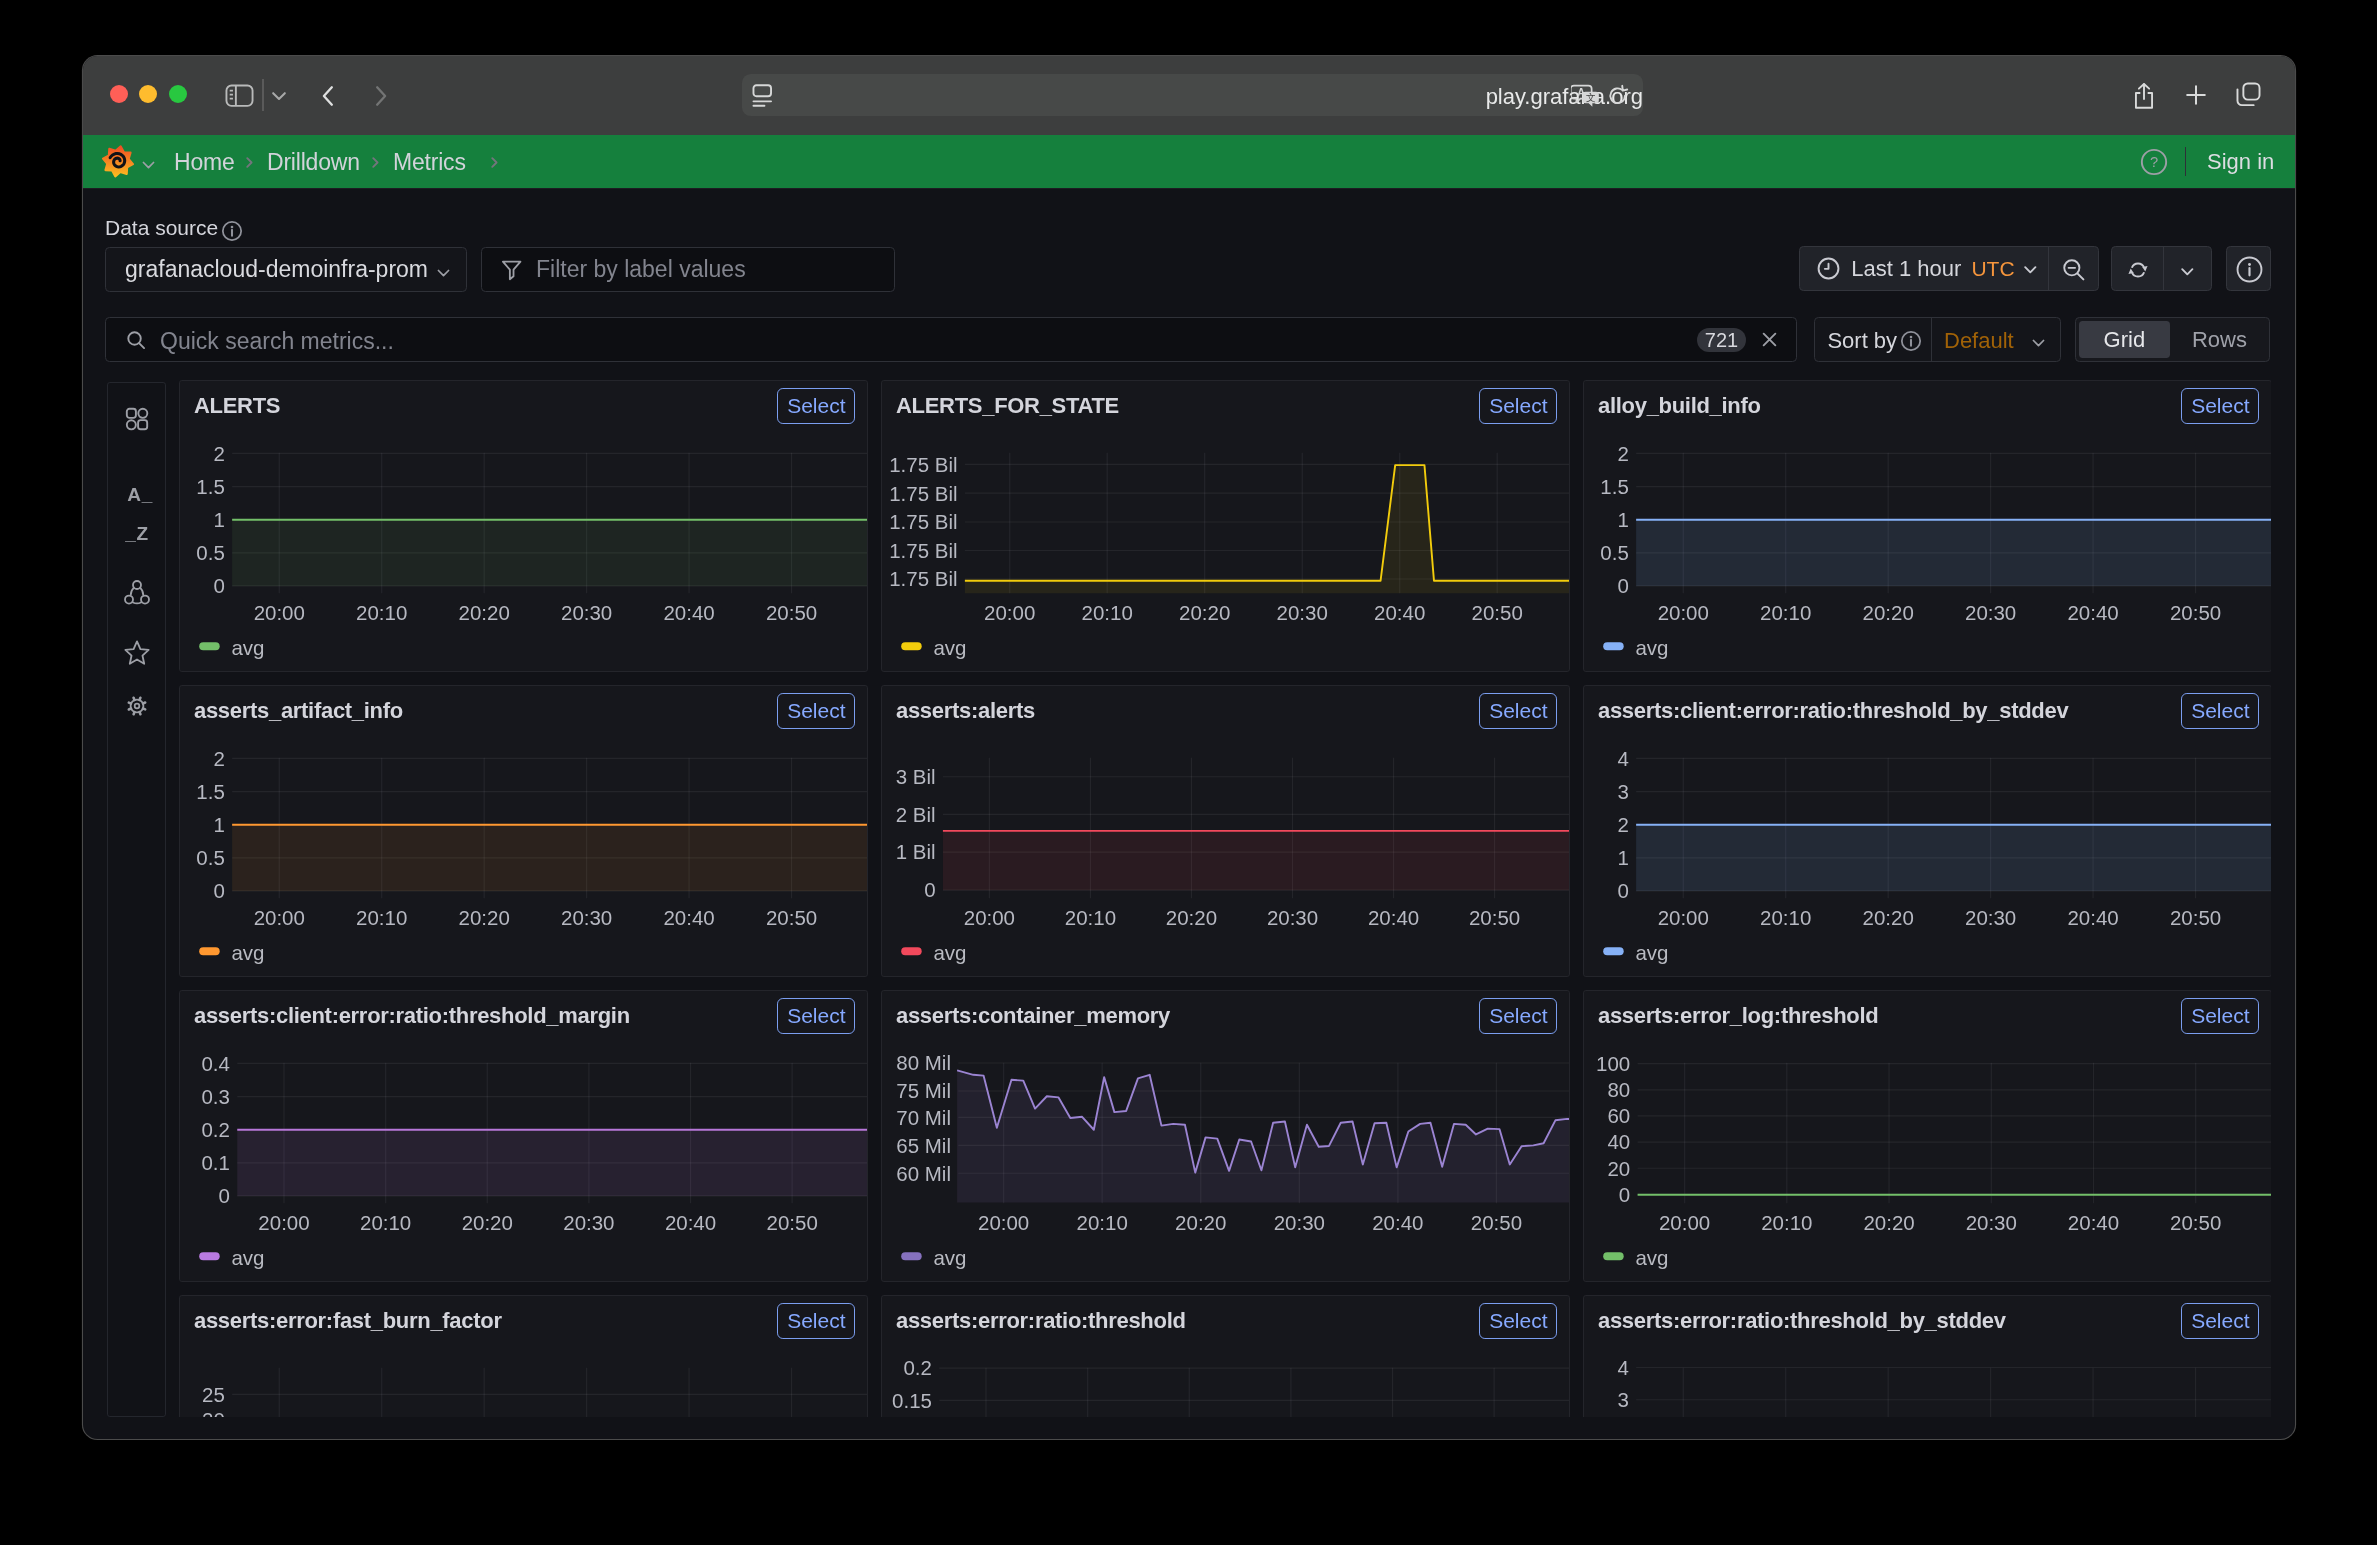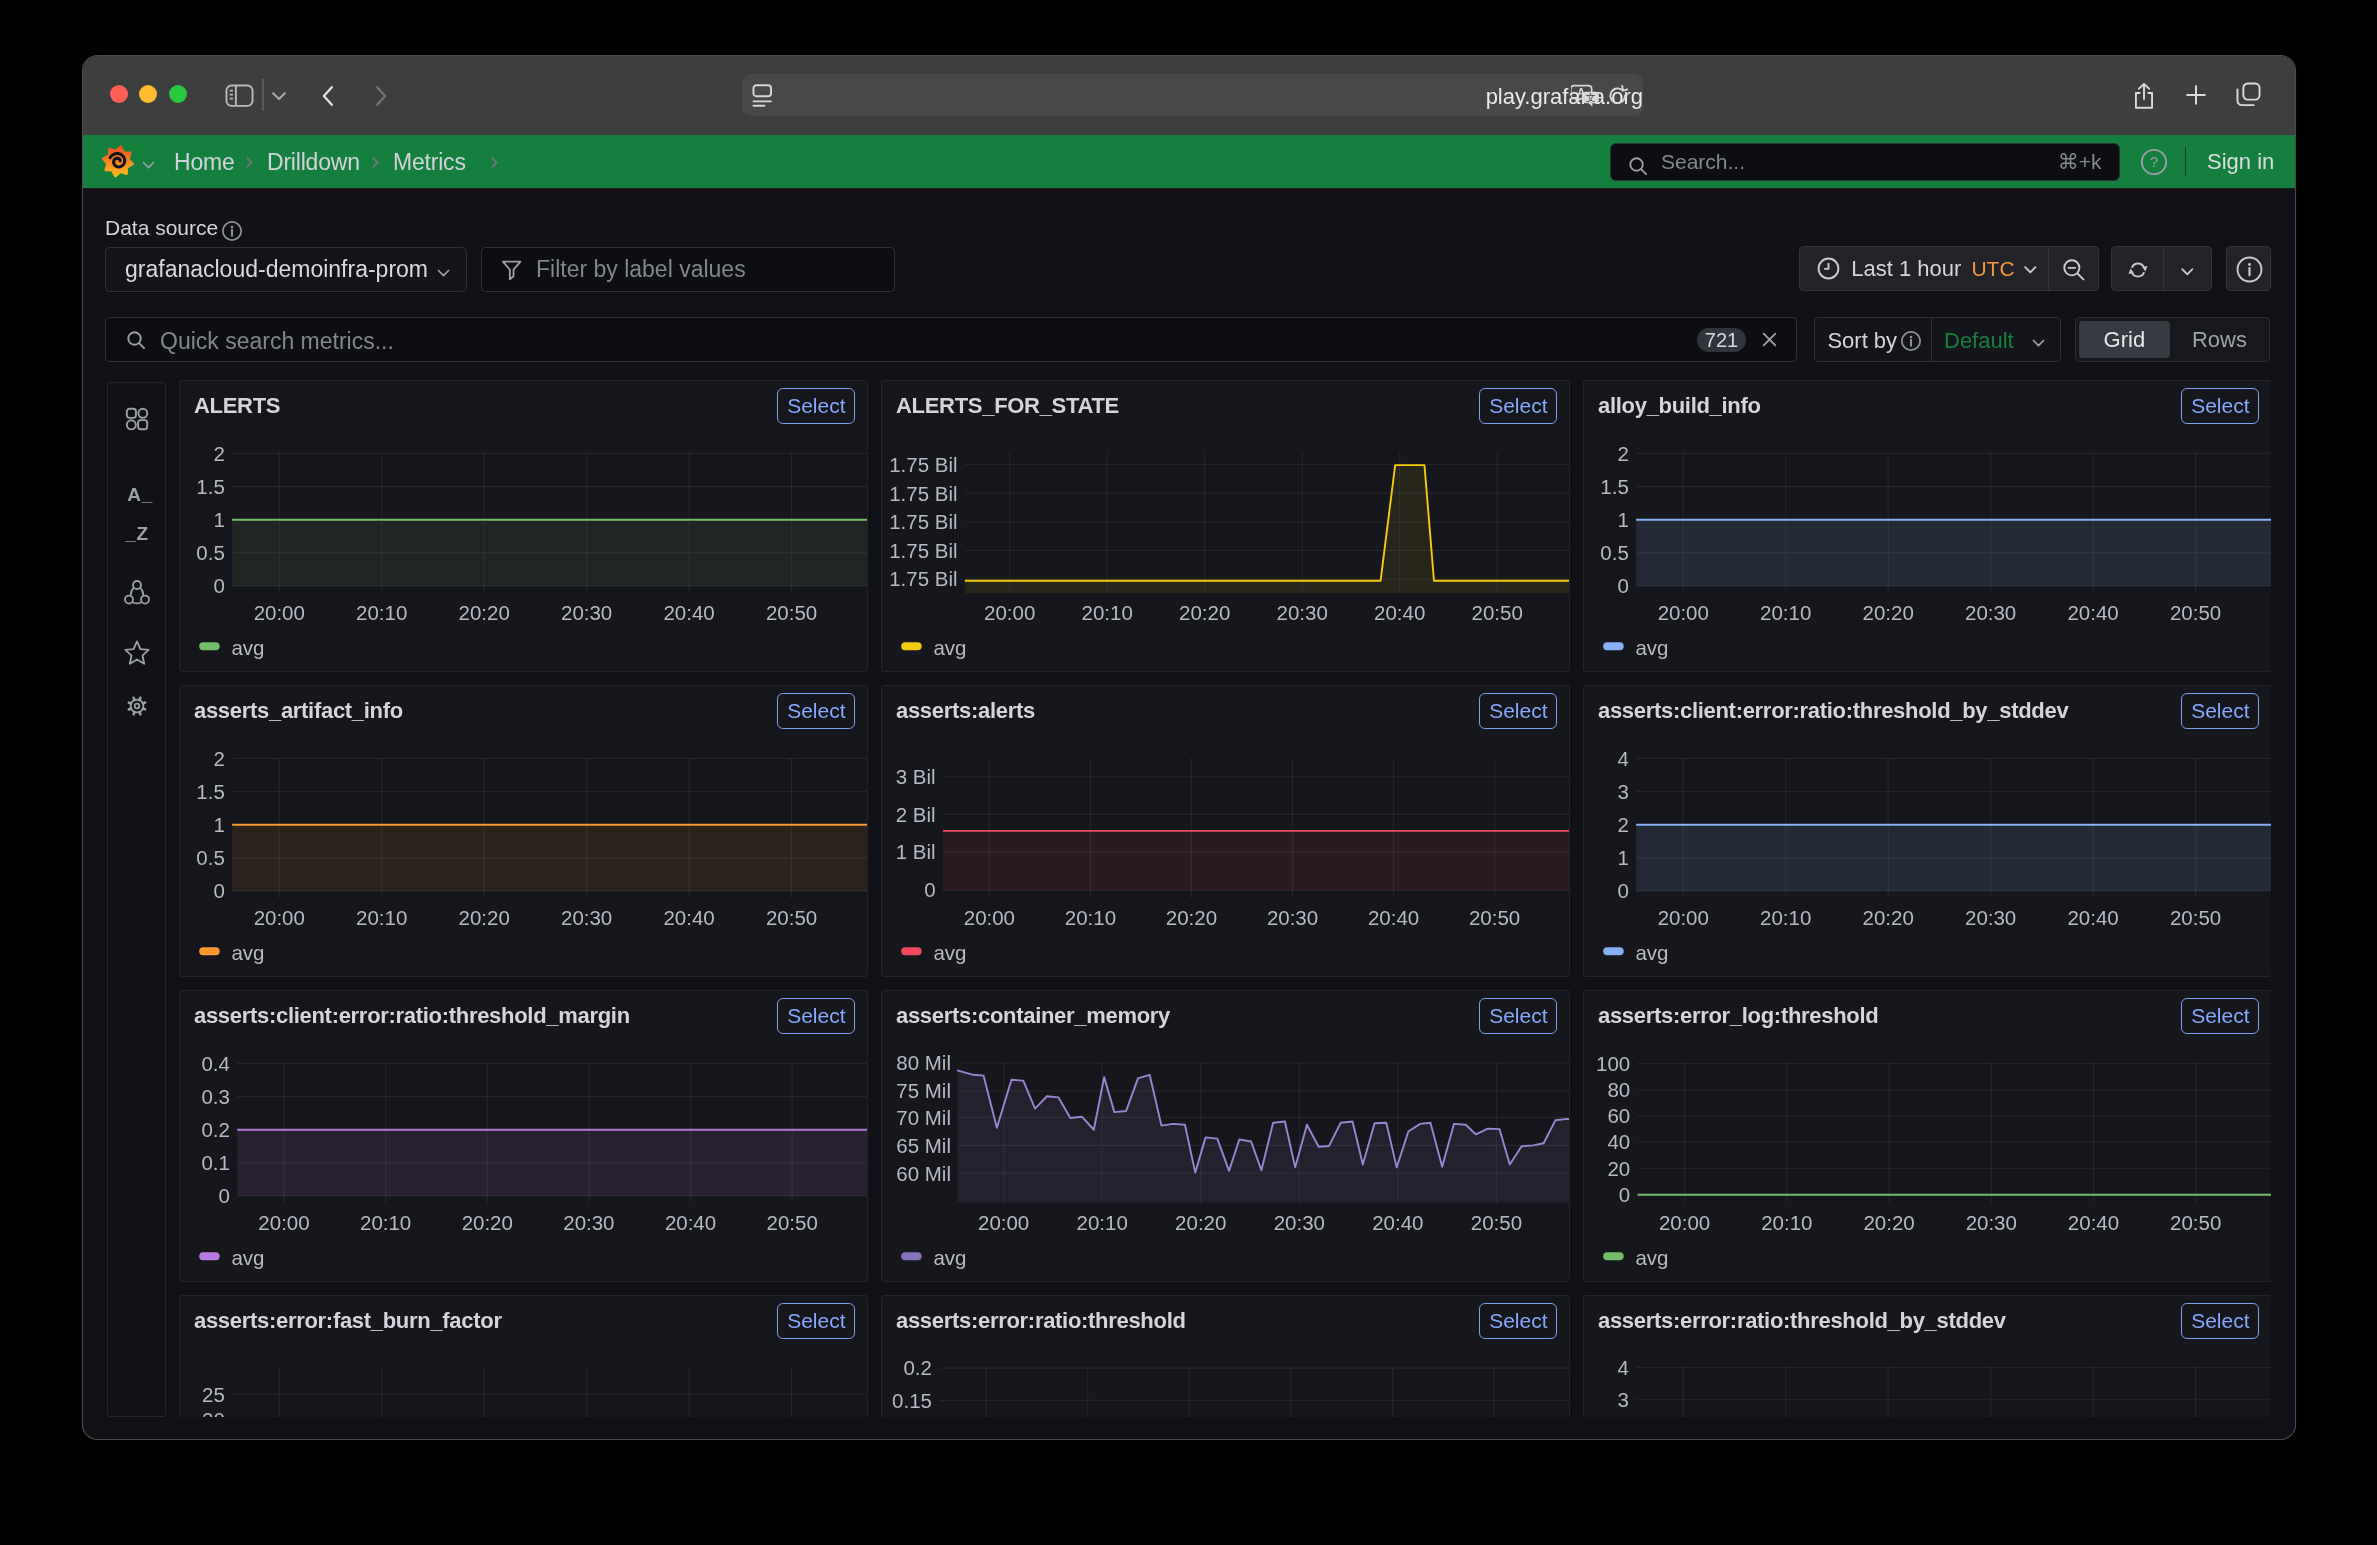--- a/index.html
+++ b/index.html
@@ -107,28 +107,20 @@
           <path d="M3 3 L9 9 L3 15" fill="none" stroke="#73757d" stroke-width="2.6" stroke-linecap="round" stroke-linejoin="round"></path>
         </svg></div>
     <div class="crumb" style="left:184px;">Drilldown</div>
     <div class="mic" style="left:288px; top:21px;"><svg class="" width="8.8" height="13" viewBox="0 0 12 18">
           <path d="M3 3 L9 9 L3 15" fill="none" stroke="#73757d" stroke-width="2.6" stroke-linecap="round" stroke-linejoin="round"></path>
         </svg></div>
     <div class="crumb" style="left:310px;">Metrics</div>
     <div class="mic" style="left:407px; top:21px;"><svg class="" width="8.8" height="13" viewBox="0 0 12 18">
           <path d="M3 3 L9 9 L3 15" fill="none" stroke="#73757d" stroke-width="2.6" stroke-linecap="round" stroke-linejoin="round"></path>
         </svg></div>
-    <div class="searchbox">
-        <span style="position:absolute;left:16px;top:8px;"><svg class="" width="22" height="22" viewBox="0 0 30 30">
-            <circle cx="13" cy="13" r="8.5" fill="none" stroke="#9d9fa6" stroke-width="2.6"></circle>
-            <line x1="19.5" y1="19.5" x2="26" y2="26" stroke="#9d9fa6" stroke-width="2.6" stroke-linecap="round"></line>
-          </svg></span>
-      <span style="position:absolute;left:50px;">Search...</span>
-      <span style="position:absolute;right:17.6px;color:#85878f;">⌘+k</span>
-      </div>
     <div class="mic" style="left:2057px; top:13px;"><svg class="" width="28" height="28" viewBox="0 0 38 38">
           <circle cx="19" cy="19" r="16.5" fill="none" stroke="#9d9fa6" stroke-width="2.6"></circle>
           <text x="19" y="26" font-family="Liberation Sans" font-size="20" fill="#9d9fa6" text-anchor="middle">?</text>
         </svg></div>
     <div class="mic" style="left:2102px; top:12.4px; width:1.1px; height:29px; background:#2e3038;"></div>
     <div class="signin">Sign in</div>
   </div>
 
   <div class="glabel">Data source</div>
   <div class="mic" style="left:138px; top:164px;"><svg class="" width="22" height="22" viewBox="0 0 30 30">
@@ -198,21 +190,21 @@
         </svg></span>
   </div>
   <div class="gbtn" style="left:1731px; top:261px; width:247px; height:45px; white-space:nowrap;">
     <span style="position:absolute; left:12.4px; top:9.5px; font-size:22px; font-weight:500; color:#d5d6dc;">Sort by</span>
     <span style="position:absolute; left:85px; top:11.7px;"><svg class="" width="22" height="22" viewBox="0 0 30 30">
           <circle cx="15" cy="15" r="12.5" fill="none" stroke="#8f919a" stroke-width="2.4"></circle>
           <circle cx="15" cy="9.5" r="1.8" fill="#8f919a"></circle>
           <line x1="15" y1="13.5" x2="15" y2="21.5" stroke="#8f919a" stroke-width="2.8" stroke-linecap="round"></line>
         </svg></span>
     <span style="position:absolute; left:116px; top:0; width:1.1px; height:100%; background:#2f3138;"></span>
-    <span style="position:absolute; left:129px; top:9.5px; font-size:22px; color:#15803d;">Default</span>
+    <span style="position:absolute; left:129px; top:9.5px; font-size:22px; color:#a16207;">Default</span>
     <span style="position:absolute; left:217px; top:18.3px;"><svg class="" width="13" height="8.8" viewBox="0 0 18 12">
           <path d="M2 2 L9 9 L16 2" fill="none" stroke="#9d9fa6" stroke-width="2.4" stroke-linecap="round" stroke-linejoin="round"></path>
         </svg></span>
   </div>
   <div class="gbtn" style="left:1992px; top:261px; width:195px; height:45px; background:#17181d;">
     <span style="position:absolute; left:2.9px; top:2.9px; width:91px; height:37px; background:#383a42; border-radius:3.7px; text-align:center; line-height:37px; font-size:22px; font-weight:500; color:#e6e7ea;">Grid</span>
     <span style="position:absolute; right:0; top:2.9px; width:99px; height:37px; text-align:center; line-height:37px; font-size:22px; color:#9fa1a9;">Rows</span>
   </div>
 
   <div class="sidebar">

